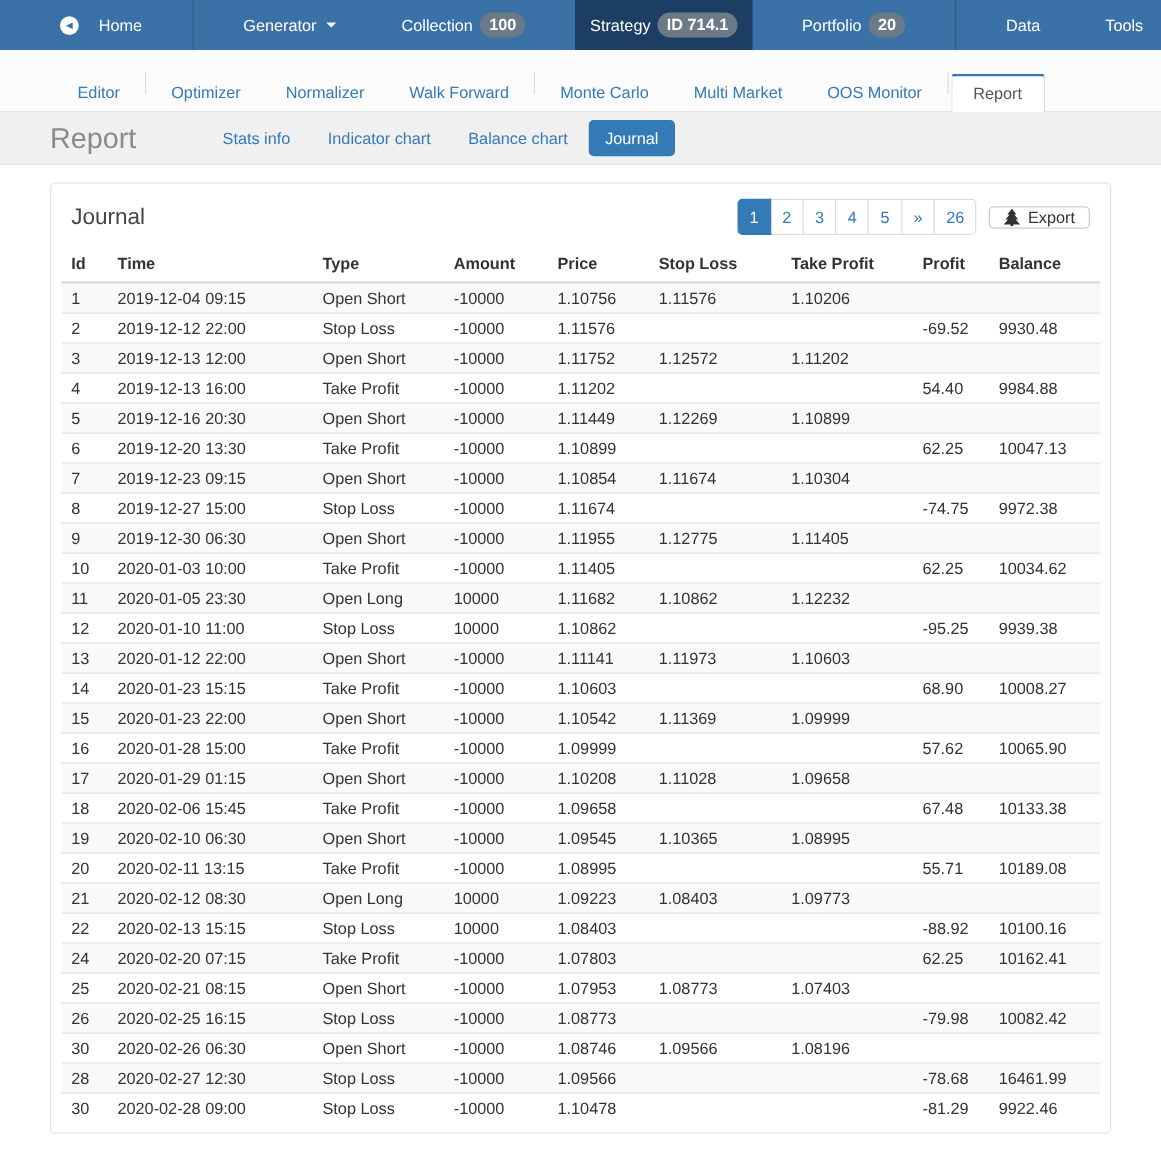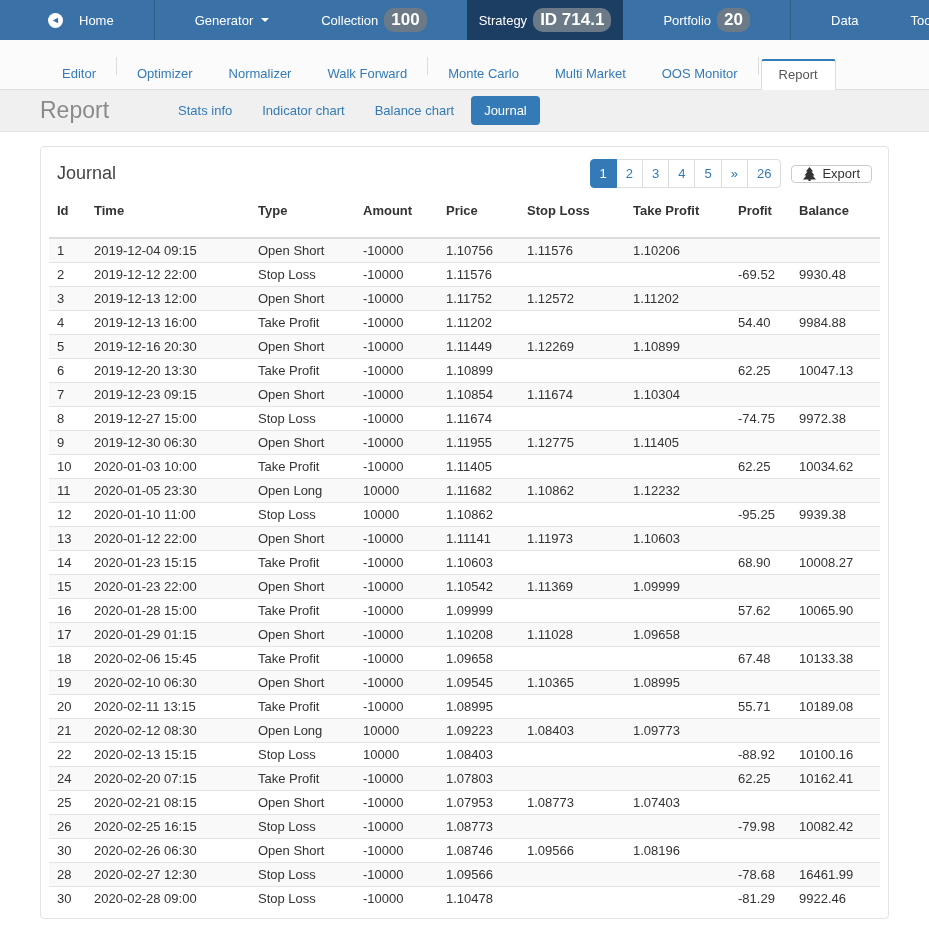--- a/index.html
+++ b/index.html
@@ -32,21 +32,21 @@
   .nav-sep { width: 1px; background: rgba(0,0,0,0.18); margin: 0; }
   .brand-icon {
     width: 15px; height: 15px; border-radius: 50%;
     background: #fff; color: #3a72a8;
     display: inline-flex; align-items: center; justify-content: center;
     font-size: 9px; line-height: 1; align-self: center; margin-right: 4px;
   }
   .brand-wrap { display: flex; align-items: center; padding-left: 8px; }
   .badge {
     background: #6c7a87; color: #fff; border-radius: 10px;
-    padding: 2px 7px; font-size: 17px; font-weight: bold; line-height: 1.2;
+    padding: 2px 7px; font-size: 13px; font-weight: bold; line-height: 1.2;
   }
   .caret {
     display: inline-block; width: 0; height: 0;
     border-left: 4px solid transparent; border-right: 4px solid transparent;
     border-top: 4px solid #fff; margin-left: 2px;
   }
   .nav-right { display: flex; align-items: center; padding: 0 40px 0 12px; color: #fff; }
   .flag-glyph { font-size: 14px; cursor: pointer; }
 
   
@@ -113,21 +113,21 @@
     display: inline-flex; align-items: center; gap: 6px;
     background: #fff; border: 1px solid #ccc; border-radius: 4px;
     color: #333; cursor: pointer; font-size: 13px;
   }
   .export-btn svg { display: block; }
 
   
   table { width: 100%; border-collapse: collapse; font-size: 13px; }
   thead th {
     text-align: left; font-weight: bold; color: #333;
-    padding: 5px 8px 19px; border-bottom: 2px solid #ddd; white-space: nowrap;
+    padding: 5px 8px 7px; border-bottom: 2px solid #ddd; white-space: nowrap;
   }
   tbody td {
     padding: 4px 8px; border-top: 1px solid #e4e4e4; white-space: nowrap; color: #333;
   }
   tbody tr:first-child td { border-top: none; }
   tbody tr:nth-child(odd) { background: #f9f9f9; }
   col.c0 { width: 37px; }  col.c1 { width: 164px; } col.c2 { width: 105px; }
   col.c3 { width: 83px; }  col.c4 { width: 81px; }  col.c5 { width: 106px; }
   col.c6 { width: 105px; } col.c7 { width: 61px; }  col.c8 { width: auto; }
 </style>

